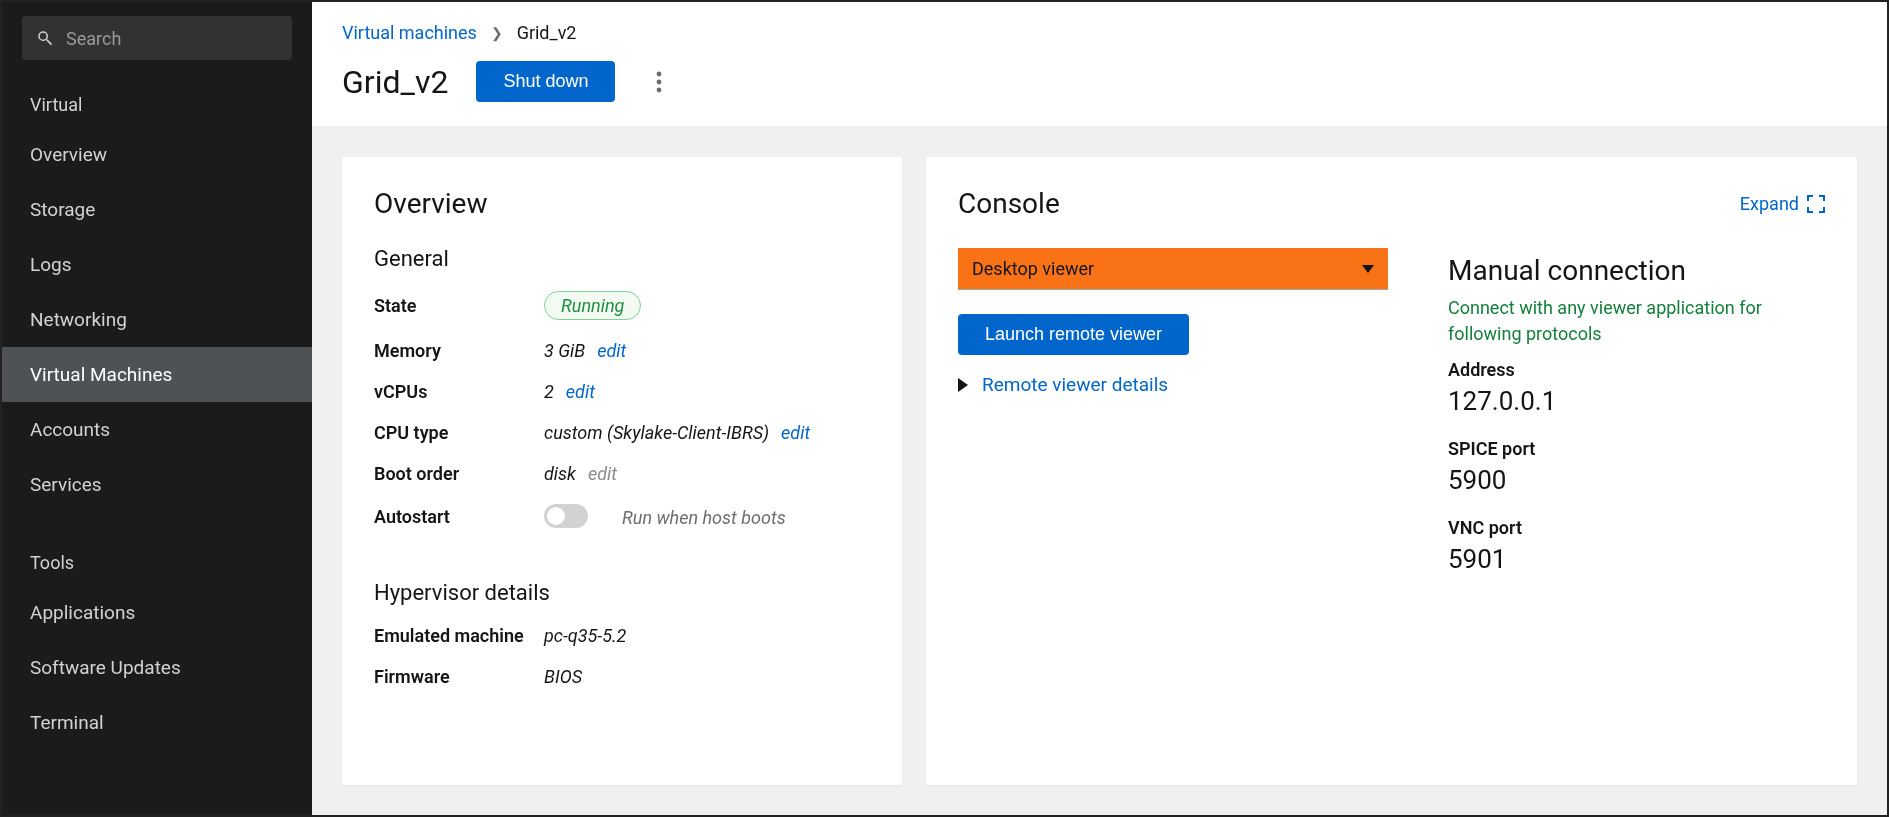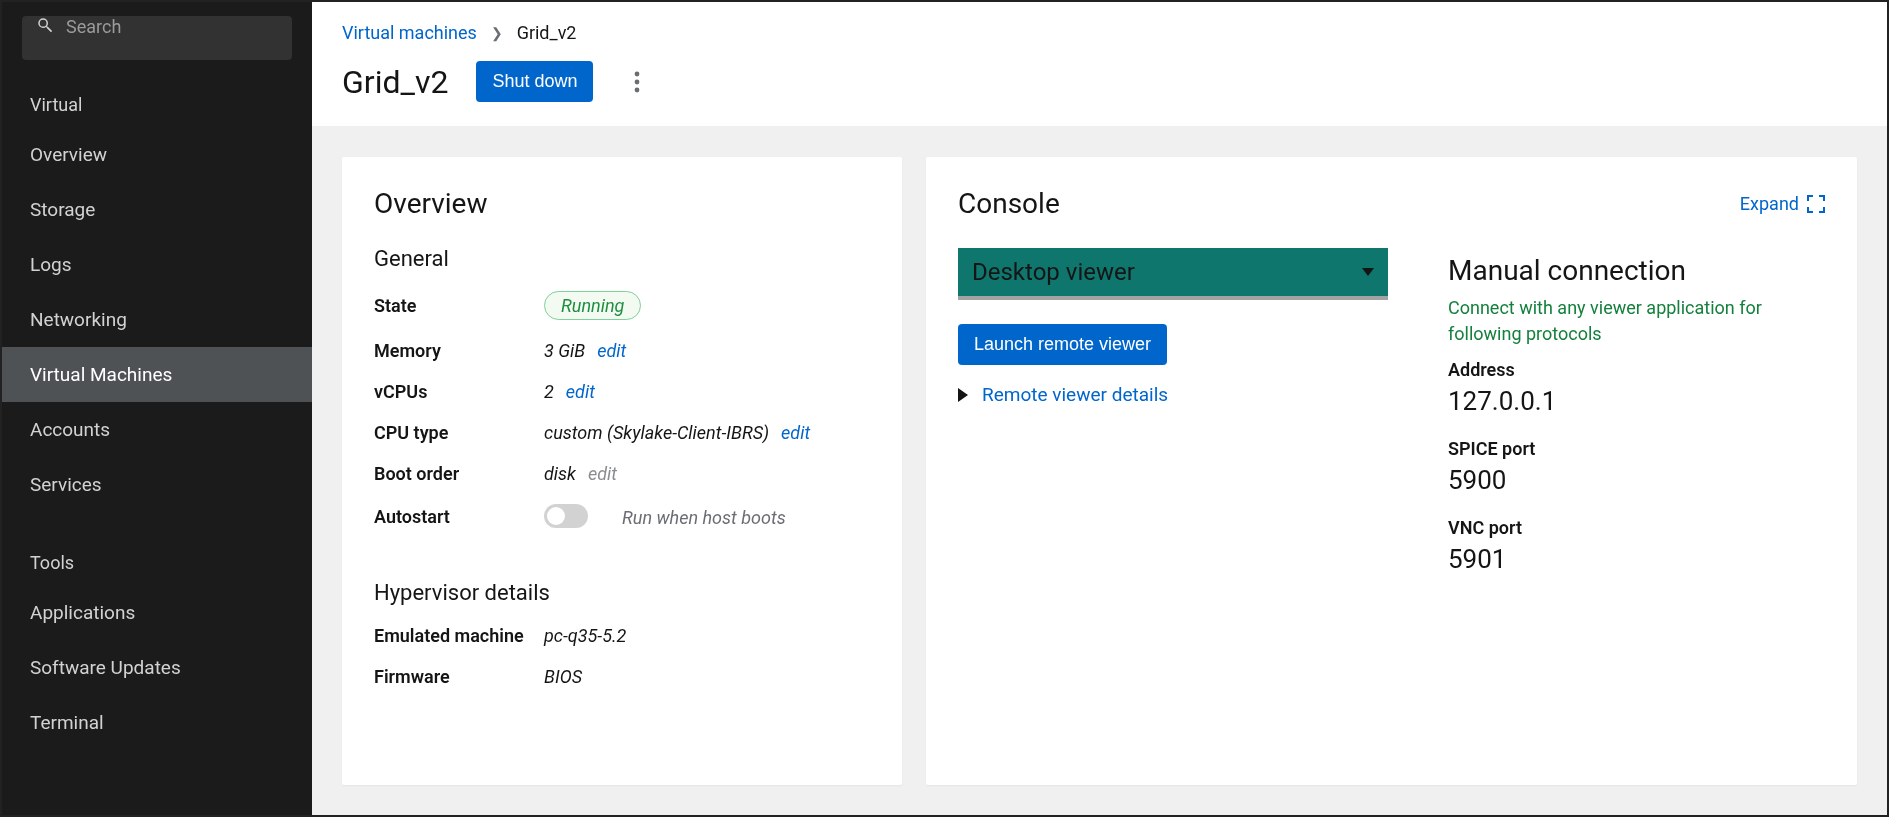--- a/index.html
+++ b/index.html
@@ -26,20 +26,21 @@
     flex-shrink: 0;
   }
   .search-wrap {
     padding: 0 20px 10px 20px;
   }
   .search-box {
     background: #323232;
     border-radius: 4px;
     height: 44px;
     display: flex;
+    align-items: center;
     padding: 0 14px;
     color: #aaa;
   }
   .search-box svg { width: 18px; height: 18px; fill: #d2d2d2; margin-right: 12px; }
   .search-box span { color: #9a9a9a; font-size: 18px; }
   .nav-section-label {
     padding: 24px 28px 12px 28px;
     color: #d2d2d2;
     font-size: 18px;
   }
@@ -82,21 +83,21 @@
     display: flex;
     align-items: center;
     gap: 28px;
   }
   .titlebar h1 { font-size: 32px; font-weight: 400; }
   .btn-primary {
     background: #0066cc;
     color: #fff;
     border: none;
     border-radius: 4px;
-    padding: 10px 16px;
+    padding: 10px 27px;
     font-size: 18px;
     cursor: pointer;
   }
   .kebab {
     width: 32px; height: 32px;
     display: flex; align-items: center; justify-content: center;
     cursor: pointer;
   }
   .kebab svg { width: 6px; height: 22px; fill: #6a6e73; }
 
@@ -175,29 +176,29 @@
   .expand-link { display: flex; align-items: center; gap: 8px; color: #0066cc; font-size: 18px; cursor: pointer; }
   .expand-link svg { width: 18px; height: 18px; stroke: #0066cc; fill: none; stroke-width: 2; }
 
   .console-body { display: flex; gap: 60px; }
   .console-left { width: 430px; }
   .console-right { flex: 1; }
 
   .select-box {
     width: 100%;
     border: none;
-    border-bottom: 4px solid #a3a3a3;
+    border-bottom: 1px solid #a3a3a3;
     padding: 10px 14px;
-    font-size: 24px;
+    font-size: 18px;
     display: flex;
     justify-content: space-between;
     align-items: center;
     margin-bottom: 24px;
     cursor: pointer;
-    background: #0f766e;
+    background: #f97316;
   }
   .select-box svg { width: 12px; height: 8px; fill: #151515; }
 
   .launch-btn { margin-bottom: 18px; }
 
   .details-toggle {
     display: flex; align-items: center; gap: 14px;
     color: #0066cc; font-size: 19px;
     cursor: pointer;
   }

